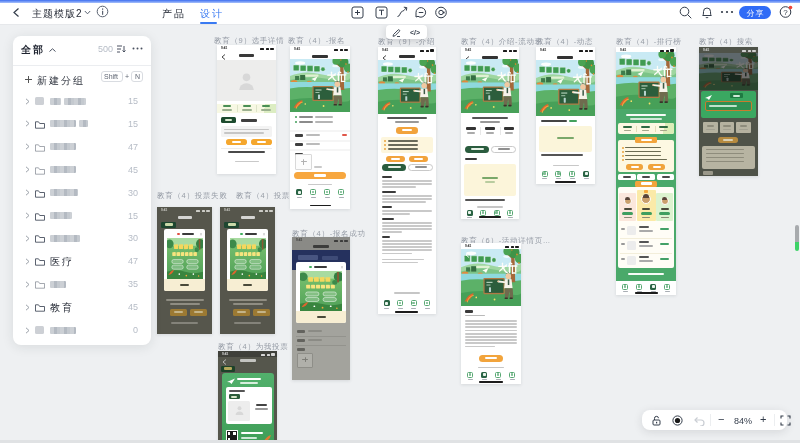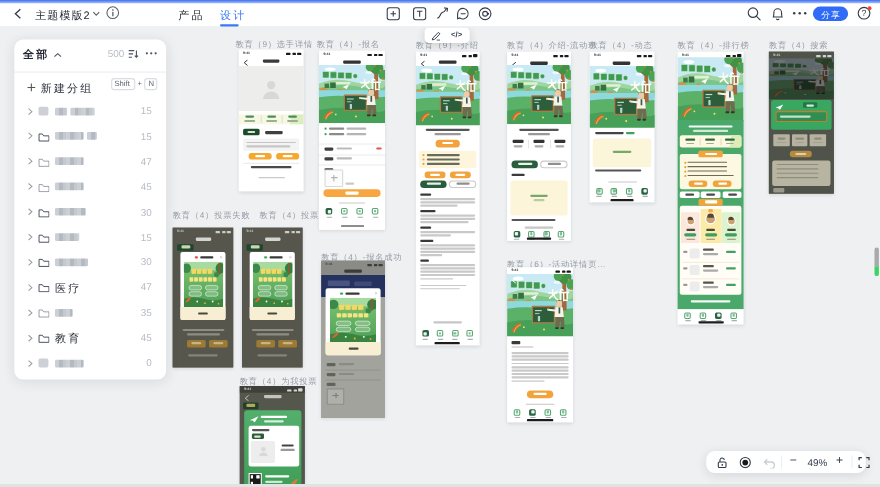--- a/index.html
+++ b/index.html
@@ -846,21 +846,21 @@
     <svg class="a" style="left:30px;top:4.5px;" width="11" height="11" viewBox="0 0 11 11">
       <circle cx="5.5" cy="5.5" r="4.6" stroke="#333c4a" stroke-width="1" fill="none"></circle>
       <circle cx="5.5" cy="5.5" r="2.6" fill="#1a1a1a"></circle>
     </svg>
     <svg class="a" style="left:51px;top:4.5px;" width="12" height="11" viewBox="0 0 12 11">
       <path d="M2 5 h6 a3 3 0 0 1 0 6 h-1" stroke="#c9cdd3" stroke-width="1.2" fill="none"></path>
       <path d="M4.5 2.5 L2 5 l2.5 2.5" stroke="#c9cdd3" stroke-width="1.2" fill="none"></path>
     </svg>
     <div class="a" style="left:68px;top:4px;width:0.8px;height:12px;background:#eceef0;border-radius:0px;"></div>
     <div class="a" style="left:76px;top:3px;font-size:11px;color:#333c4a;white-space:nowrap;">−</div>
-    <div class="a" style="left:92px;top:5.5px;font-size:9px;color:#333c4a;white-space:nowrap;">49%</div>
+    <div class="a" style="left:92px;top:5.5px;font-size:9px;color:#333c4a;white-space:nowrap;">84%</div>
     <div class="a" style="left:118px;top:3px;font-size:11px;color:#333c4a;white-space:nowrap;">+</div>
     <div class="a" style="left:132px;top:4px;width:0.8px;height:12px;background:#eceef0;border-radius:0px;"></div>
     <svg class="a" style="left:138px;top:4.5px;" width="11" height="11" viewBox="0 0 11 11">
       <path d="M1 3.5 V1 h2.5 M7.5 1 H10 v2.5 M10 7.5 V10 H7.5 M3.5 10 H1 V7.5" stroke="#333c4a" stroke-width="1.1" fill="none"></path>
     </svg>
   </div>
 <div class="a" style="left:795px;top:225px;width:4px;height:17px;background:#9a9da1;border-radius:2px 2px 0 0;opacity:.85;z-index:25"></div>
 <div class="a" style="left:795px;top:242px;width:4px;height:9px;background:#3ed268;border-radius:0 0 2px 2px;z-index:25"></div>
 <div class="a" style="left:0px;top:440px;width:800px;height:3px;background:#e0e2e4;z-index:24"></div>
 </body></html>

